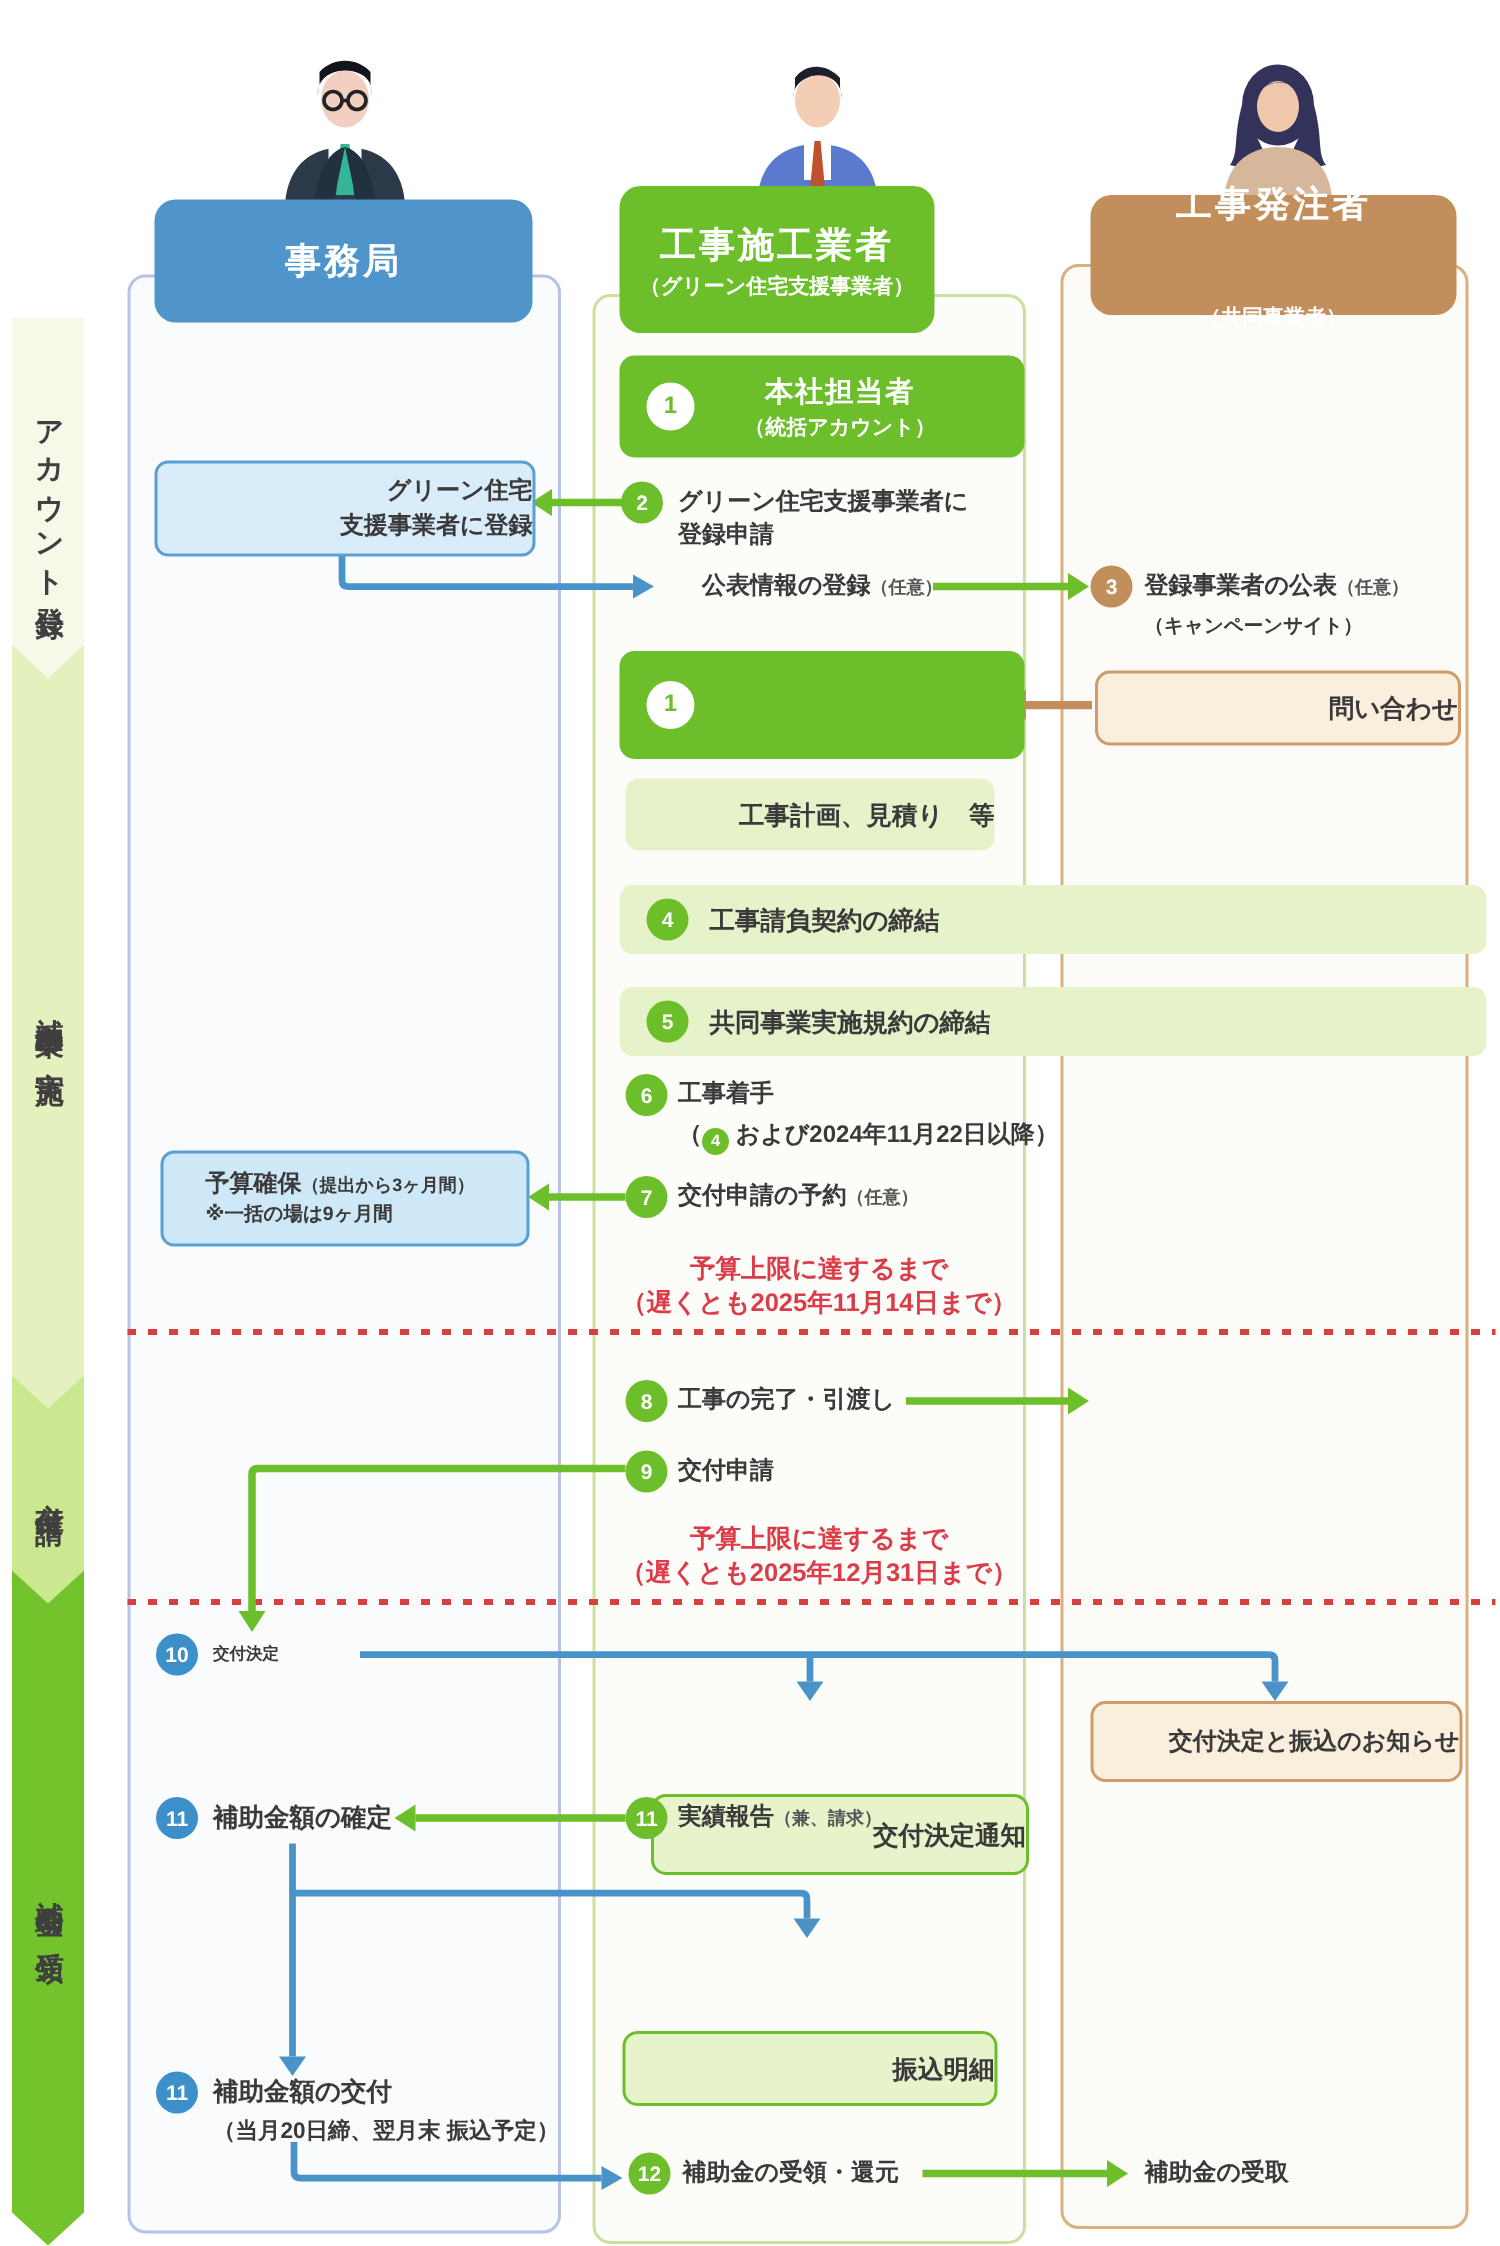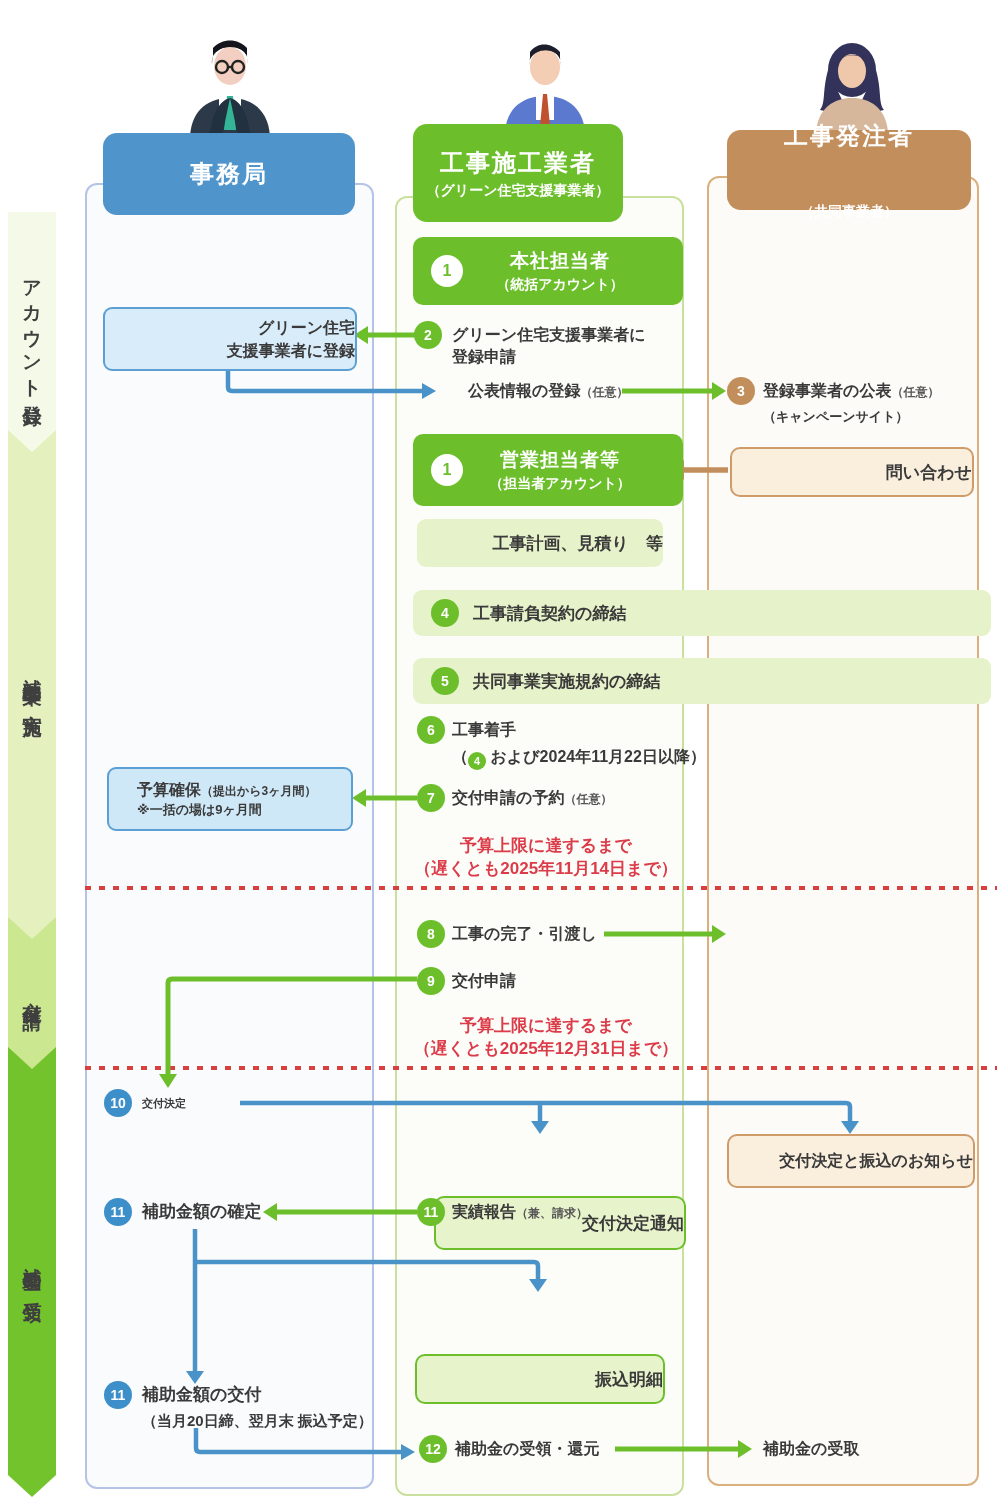--- a/index.html
+++ b/index.html
@@ -232,24 +232,20 @@
   <div class="lbl" style="left:452px;top:324px;">
     <div>グリーン住宅支援事業者に</div>
     <div>登録申請</div>
   </div>
   <div class="lbl" style="left:468px;top:380px;">
     <span>公表情報の登録</span><span class="note">（任意）</span>
   </div>
 
   <div class="gbox" style="left:413px;top:434px;width:250px;height:72px;">
     <div class="num">1</div>
-    <div class="tx">
-      <div class="tt">営業担当者等</div>
-      <div class="ts">（担当者アカウント）</div>
-    </div>
   </div>
 
   <div class="box box-flatgreen" style="left:417px;top:519px;width:246px;height:48px;">
     <div>工事計画、見積り　等</div>
   </div>
 
   <div class="circle c-green" style="left:417px;top:716px;">
       <span>6</span>
     </div>
   <div class="lbl" style="left:452px;top:719px;">工事着手</div>

